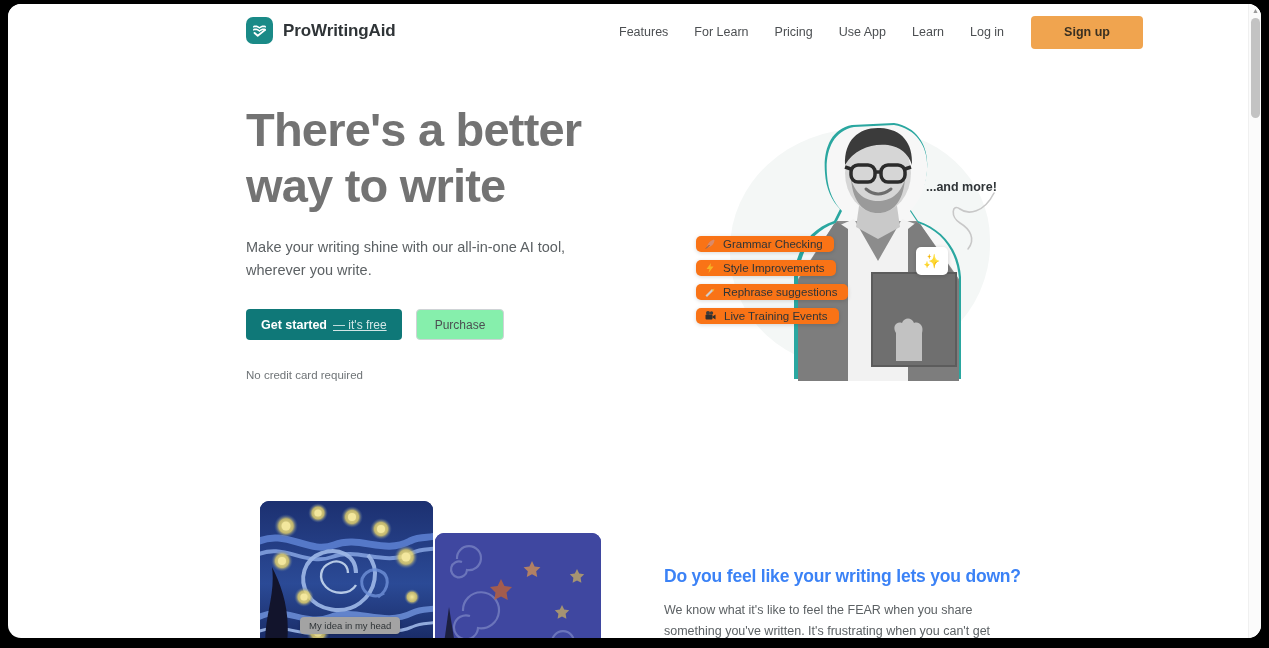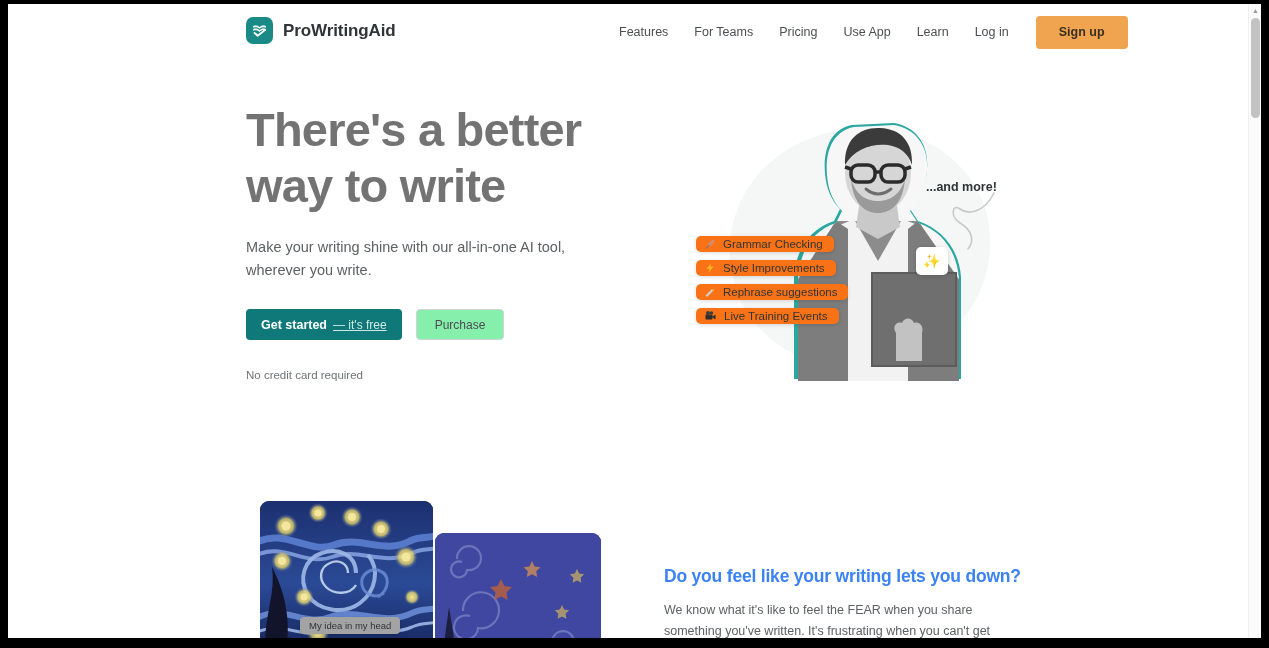--- a/index.html
+++ b/index.html
@@ -15,20 +15,21 @@
     width: 1269px; height: 648px;
     background: #000;
   }
   
   #viewport {
     position: absolute;
     left: 8px; top: 4px;
     width: 1253px; height: 634px;
     background: #ffffff;
     overflow: hidden;
+    border-radius: 13px;
   }
   
   #header {
     position: absolute;
     left: 0; top: 0;
     width: 1253px; height: 56px;
     background: #ffffff;
     display: flex;
     align-items: center;
   }
@@ -67,21 +68,21 @@
     white-space: nowrap;
   }
   #signup-btn {
     margin-left: 14px;
     background: #f0a44f;
     color: #3a3021;
     font-size: 12.5px;
     font-weight: bold;
     border: none;
     border-radius: 4px;
-    padding: 0 23px;
+    padding: 0 33px;
     height: 33px;
     line-height: 33px;
     cursor: pointer;
     font-family: "Liberation Sans", sans-serif;
     white-space: nowrap;
   }
 
   
   #hero-copy {
     position: absolute;
@@ -310,21 +311,21 @@
             <path d="M3 5.5 C7 4 10 5 12 7 C14 5 17 4 21 5.5 L21 8 C17 6.6 14 7.6 12 9.6 C10 7.6 7 6.6 3 8 Z" fill="#ffffff"></path>
             <path d="M3 10 C7 8.6 10 9.6 12 11.6 C14 9.6 17 8.6 21 10 L21 12.4 C17 11 14 12 12 14 C10 12 7 11 3 12.4 Z" fill="#ffffff"></path>
             <path d="M5 15.5 L9.5 19.5 L19.5 11.5" fill="none" stroke="#ffffff" stroke-width="2.6" stroke-linecap="round" stroke-linejoin="round"></path>
           </svg>
         </span>
         <span class="brand-text">ProWritingAid</span>
       </div>
 
       <div id="nav">
         <span class="nav-item">Features</span>
-        <span class="nav-item">For Teams</span>
+        <span class="nav-item">For Learn</span>
         <span class="nav-item">Pricing</span>
         <span class="nav-item">Use App</span>
         <span class="nav-item">Learn</span>
         <span class="nav-item">Log in</span>
         <button id="signup-btn">Sign up</button>
       </div>
     </div>
 
     <div id="hero-copy">
       <h1 id="hero-title">There's a better

